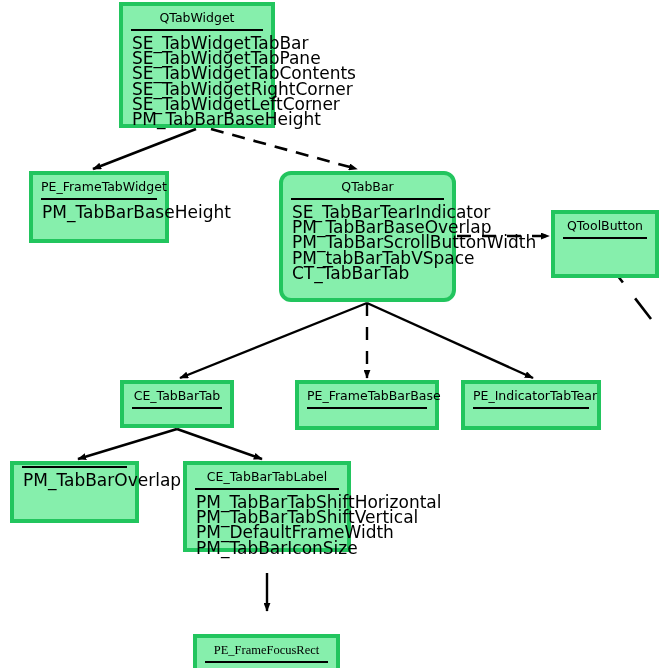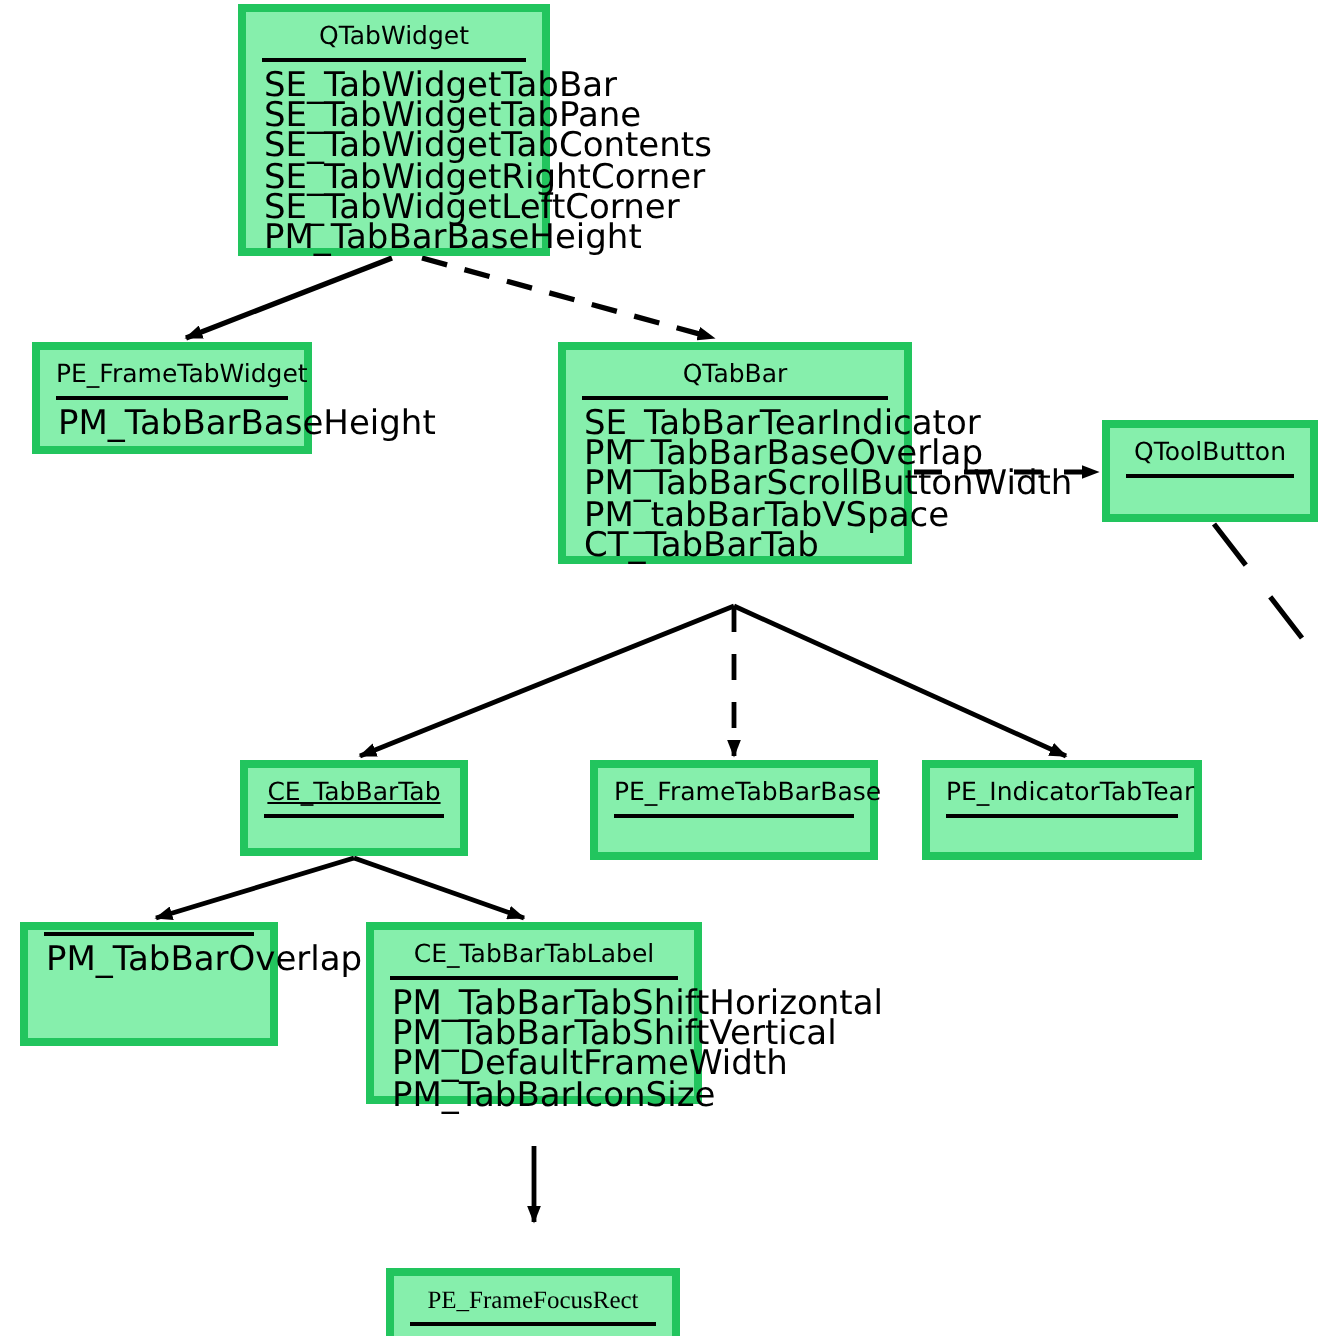--- a/index.html
+++ b/index.html
@@ -100,47 +100,47 @@
     <div class="uml-body">
       <div class="uml-item">SE_TabWidgetTabBar</div>
       <div class="uml-item">SE_TabWidgetTabPane</div>
       <div class="uml-item">SE_TabWidgetTabContents</div>
       <div class="uml-item">SE_TabWidgetRightCorner</div>
       <div class="uml-item">SE_TabWidgetLeftCorner</div>
       <div class="uml-item">PM_TabBarBaseHeight</div>
     </div>
   </div>
 
-  <div class="uml-box" style="left:16px; top:171px; width:140px; height:56px;">
+  <div class="uml-box" style="left:29px; top:171px; width:140px; height:72px;">
     <div class="uml-title">PE_FrameTabWidget</div>
     <div class="uml-rule"></div>
     <div class="uml-body">
       <div class="uml-item">PM_TabBarBaseHeight</div>
     </div>
   </div>
 
-  <div class="uml-box" style="left:279px; top:171px; width:177px; height:111px;">
+  <div class="uml-box" style="left:279px; top:171px; width:177px; height:131px;border-radius:12px;">
     <div class="uml-title">QTabBar</div>
     <div class="uml-rule"></div>
     <div class="uml-body">
       <div class="uml-item">SE_TabBarTearIndicator</div>
       <div class="uml-item">PM_TabBarBaseOverlap</div>
       <div class="uml-item">PM_TabBarScrollButtonWidth</div>
       <div class="uml-item">PM_tabBarTabVSpace</div>
       <div class="uml-item">CT_TabBarTab</div>
     </div>
   </div>
 
-  <div class="uml-box" style="left:551px; top:210px; width:108px; height:51px;">
+  <div class="uml-box" style="left:551px; top:210px; width:108px; height:68px;">
     <div class="uml-title">QToolButton</div>
     <div class="uml-rule"></div>
     <div class="uml-body empty"></div>
   </div>
 
-  <div class="uml-box" style="left:120px; top:380px; width:114px; height:48px;text-decoration:underline;">
+  <div class="uml-box" style="left:120px; top:380px; width:114px; height:48px;">
     <div class="uml-title">CE_TabBarTab</div>
     <div class="uml-rule"></div>
     <div class="uml-body empty"></div>
   </div>
 
   <div class="uml-box" style="left:295px; top:380px; width:144px; height:50px;">
     <div class="uml-title">PE_FrameTabBarBase</div>
     <div class="uml-rule"></div>
     <div class="uml-body empty"></div>
   </div>

